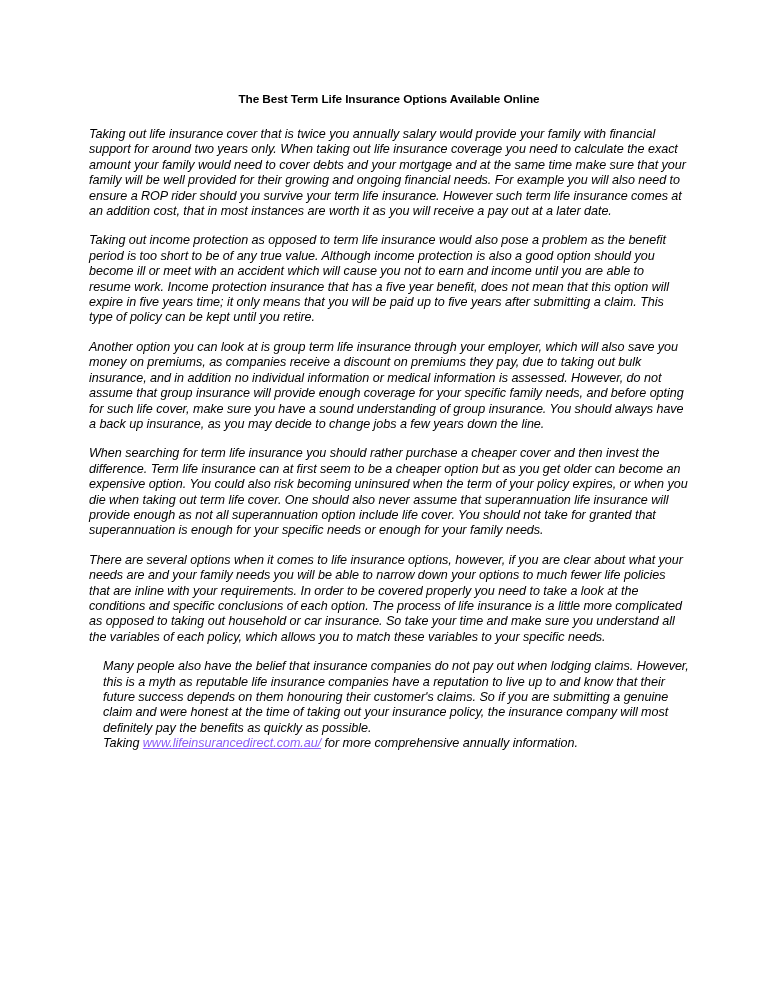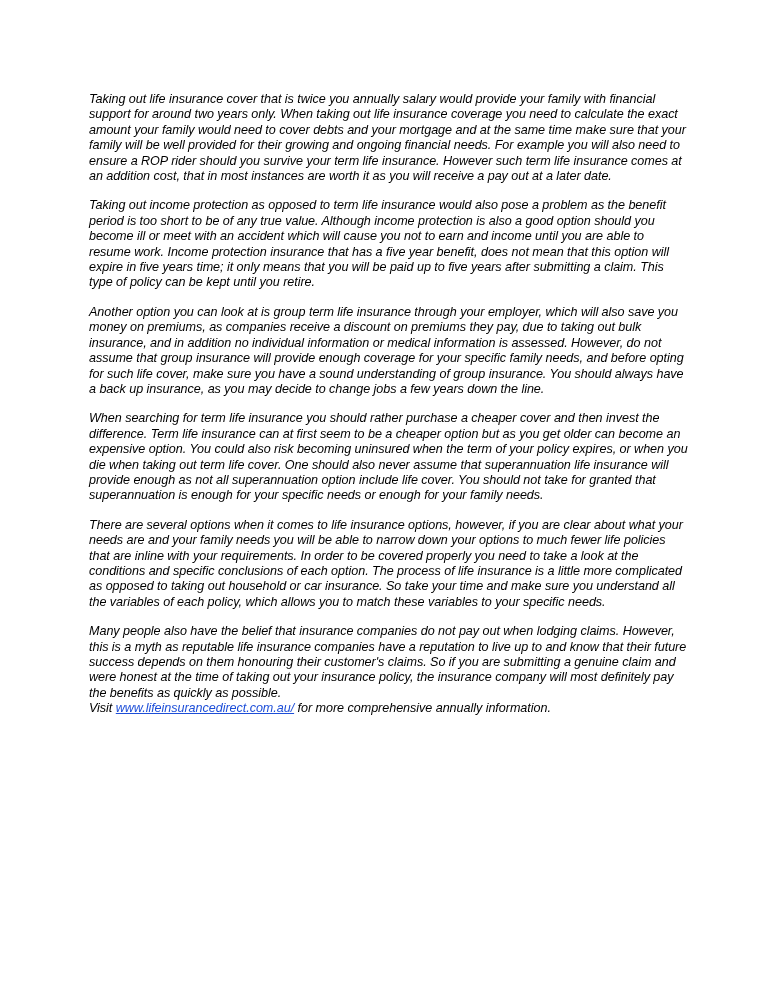--- a/index.html
+++ b/index.html
@@ -21,34 +21,35 @@
       text-align: center;
       margin: 0 0 20px 0;
       line-height: 15px;
       letter-spacing: -0.1px;
     }
     p {
       margin: 0 0 14px 0;
       letter-spacing: -0.05px;
       font-style: italic;
     }
-    p.last { margin-bottom: 0; }
+    p.last { margin-bottom: 0; margin-left: 14px; }
     a.link {
       color: #1a0dab;
       color: #2222bb;
       text-decoration: underline;
     }
   </style>
 </head>
 <body>
 
 <div class="page">
+  <div class="title">The Best Term Life Insurance Options Available Online</div>
 
   <p>Taking out life insurance cover that is twice you annually salary would provide your family with financial support for around two years only. When taking out life insurance coverage you need to calculate the exact amount your family would need to cover debts and your mortgage and at the same time make sure that your family will be well provided for their growing and ongoing financial needs. For example you will also need to ensure a ROP rider should you survive your term life insurance.  However such term life insurance comes at an addition cost, that in most instances are worth it as you will receive a pay out at a later date.</p>
   <p>Taking out income protection as opposed to term life insurance would also pose a problem as the benefit period is too short to be of any true value. Although income protection is also a good option should you become ill or meet with an accident which will cause you not to earn and income until you are able to resume work.  Income protection insurance that has a five year benefit, does not mean that this option will expire in five years time; it only means that you will be paid up to five years after submitting a claim. This type of policy can be kept until you retire.</p>
   <p>Another option you can look at is group term life insurance through your employer, which will also save you money on premiums, as companies receive a discount on premiums they pay, due to taking out bulk insurance, and in addition no individual information or medical information is assessed. However, do not assume that group insurance will provide enough coverage for your specific family needs, and before opting for such life cover, make sure you have a sound understanding of group insurance. You should always have a back up insurance, as you may decide to change jobs a few years down the line.</p>
   <p>When searching for term life insurance you should rather purchase a cheaper cover and then invest the difference. Term life insurance can at first seem to be a cheaper option but as you get older can become an expensive option. You could also risk becoming uninsured when the term of your policy expires, or when you die when taking out term life cover. One should also never assume that superannuation life insurance will provide enough as not all superannuation option include life cover. You should not take for granted that superannuation is enough for your specific needs or enough for your family needs.</p>
   <p>There are several options when it comes to life insurance options, however, if you are clear about what your needs are and your family needs you will be able to narrow down your options to much fewer life policies that are inline with your requirements. In order to be covered properly you need to take a look at the conditions and specific conclusions of each option. The process of life insurance is a little more complicated as opposed to taking out household or car insurance. So take your time and make sure you understand all the variables of each policy, which allows you to match these variables to your specific needs.</p>
   <p class="last">
     <span>Many people also have the belief that insurance companies do not pay out when lodging claims. However, this is a myth as reputable life insurance companies have a reputation to live up to and know that their future success depends on them honouring their customer's claims. So if you are submitting a genuine claim and were honest at the time of taking out your insurance policy, the insurance company will most definitely pay the benefits as quickly as possible.</span><br>
-    <span>Visit </span><a class="link" href="www.lifeinsurancedirect.com.au/" style="color: #1d4ed8;">www.lifeinsurancedirect.com.au/</a><span> for more comprehensive annually information.</span>
+    <span>Taking </span><a class="link" href="www.lifeinsurancedirect.com.au/" style="color: #8b5cf6;">www.lifeinsurancedirect.com.au/</a><span> for more comprehensive annually information.</span>
   </p>
 </div>
 
 </body></html>

